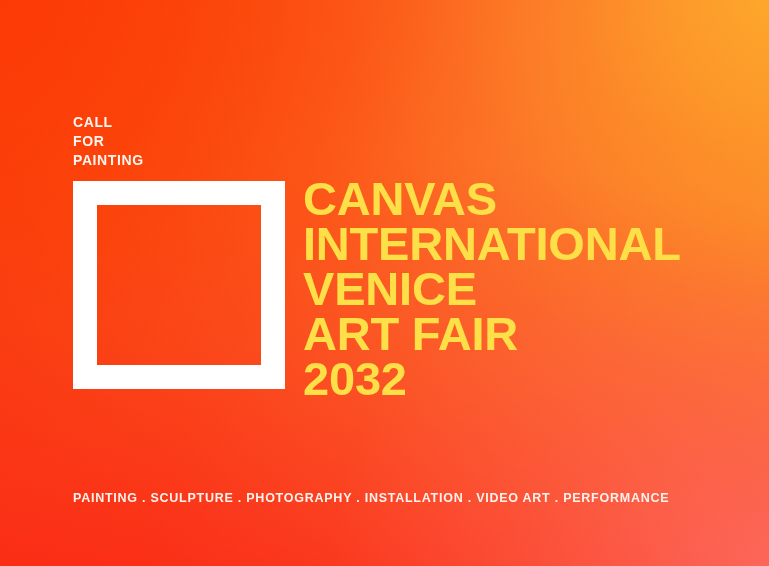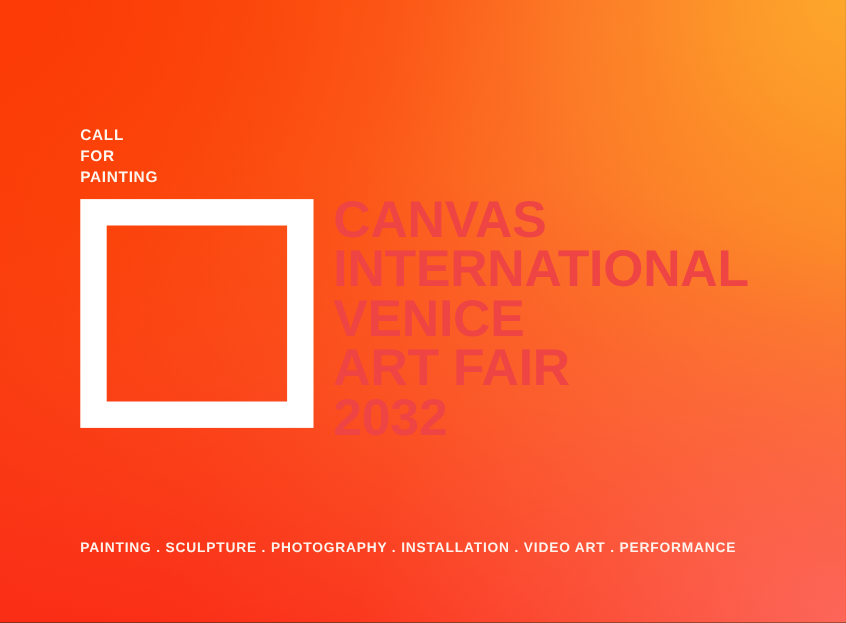--- a/index.html
+++ b/index.html
@@ -92,21 +92,21 @@
     box-sizing: border-box;
     border: 24px solid #ffffff;
     background: transparent;
   }
 
   
   .headline {
     position: absolute;
     left: 303px;
     top: 176px;
-    color: #ef4444;
+    color: #fde047;
     font-size: 47px;
     font-weight: bold;
     line-height: 45px;
     letter-spacing: -0.2px;
   }
   .headline div { white-space: nowrap; }
 
   
   .disciplines {
     position: absolute;

